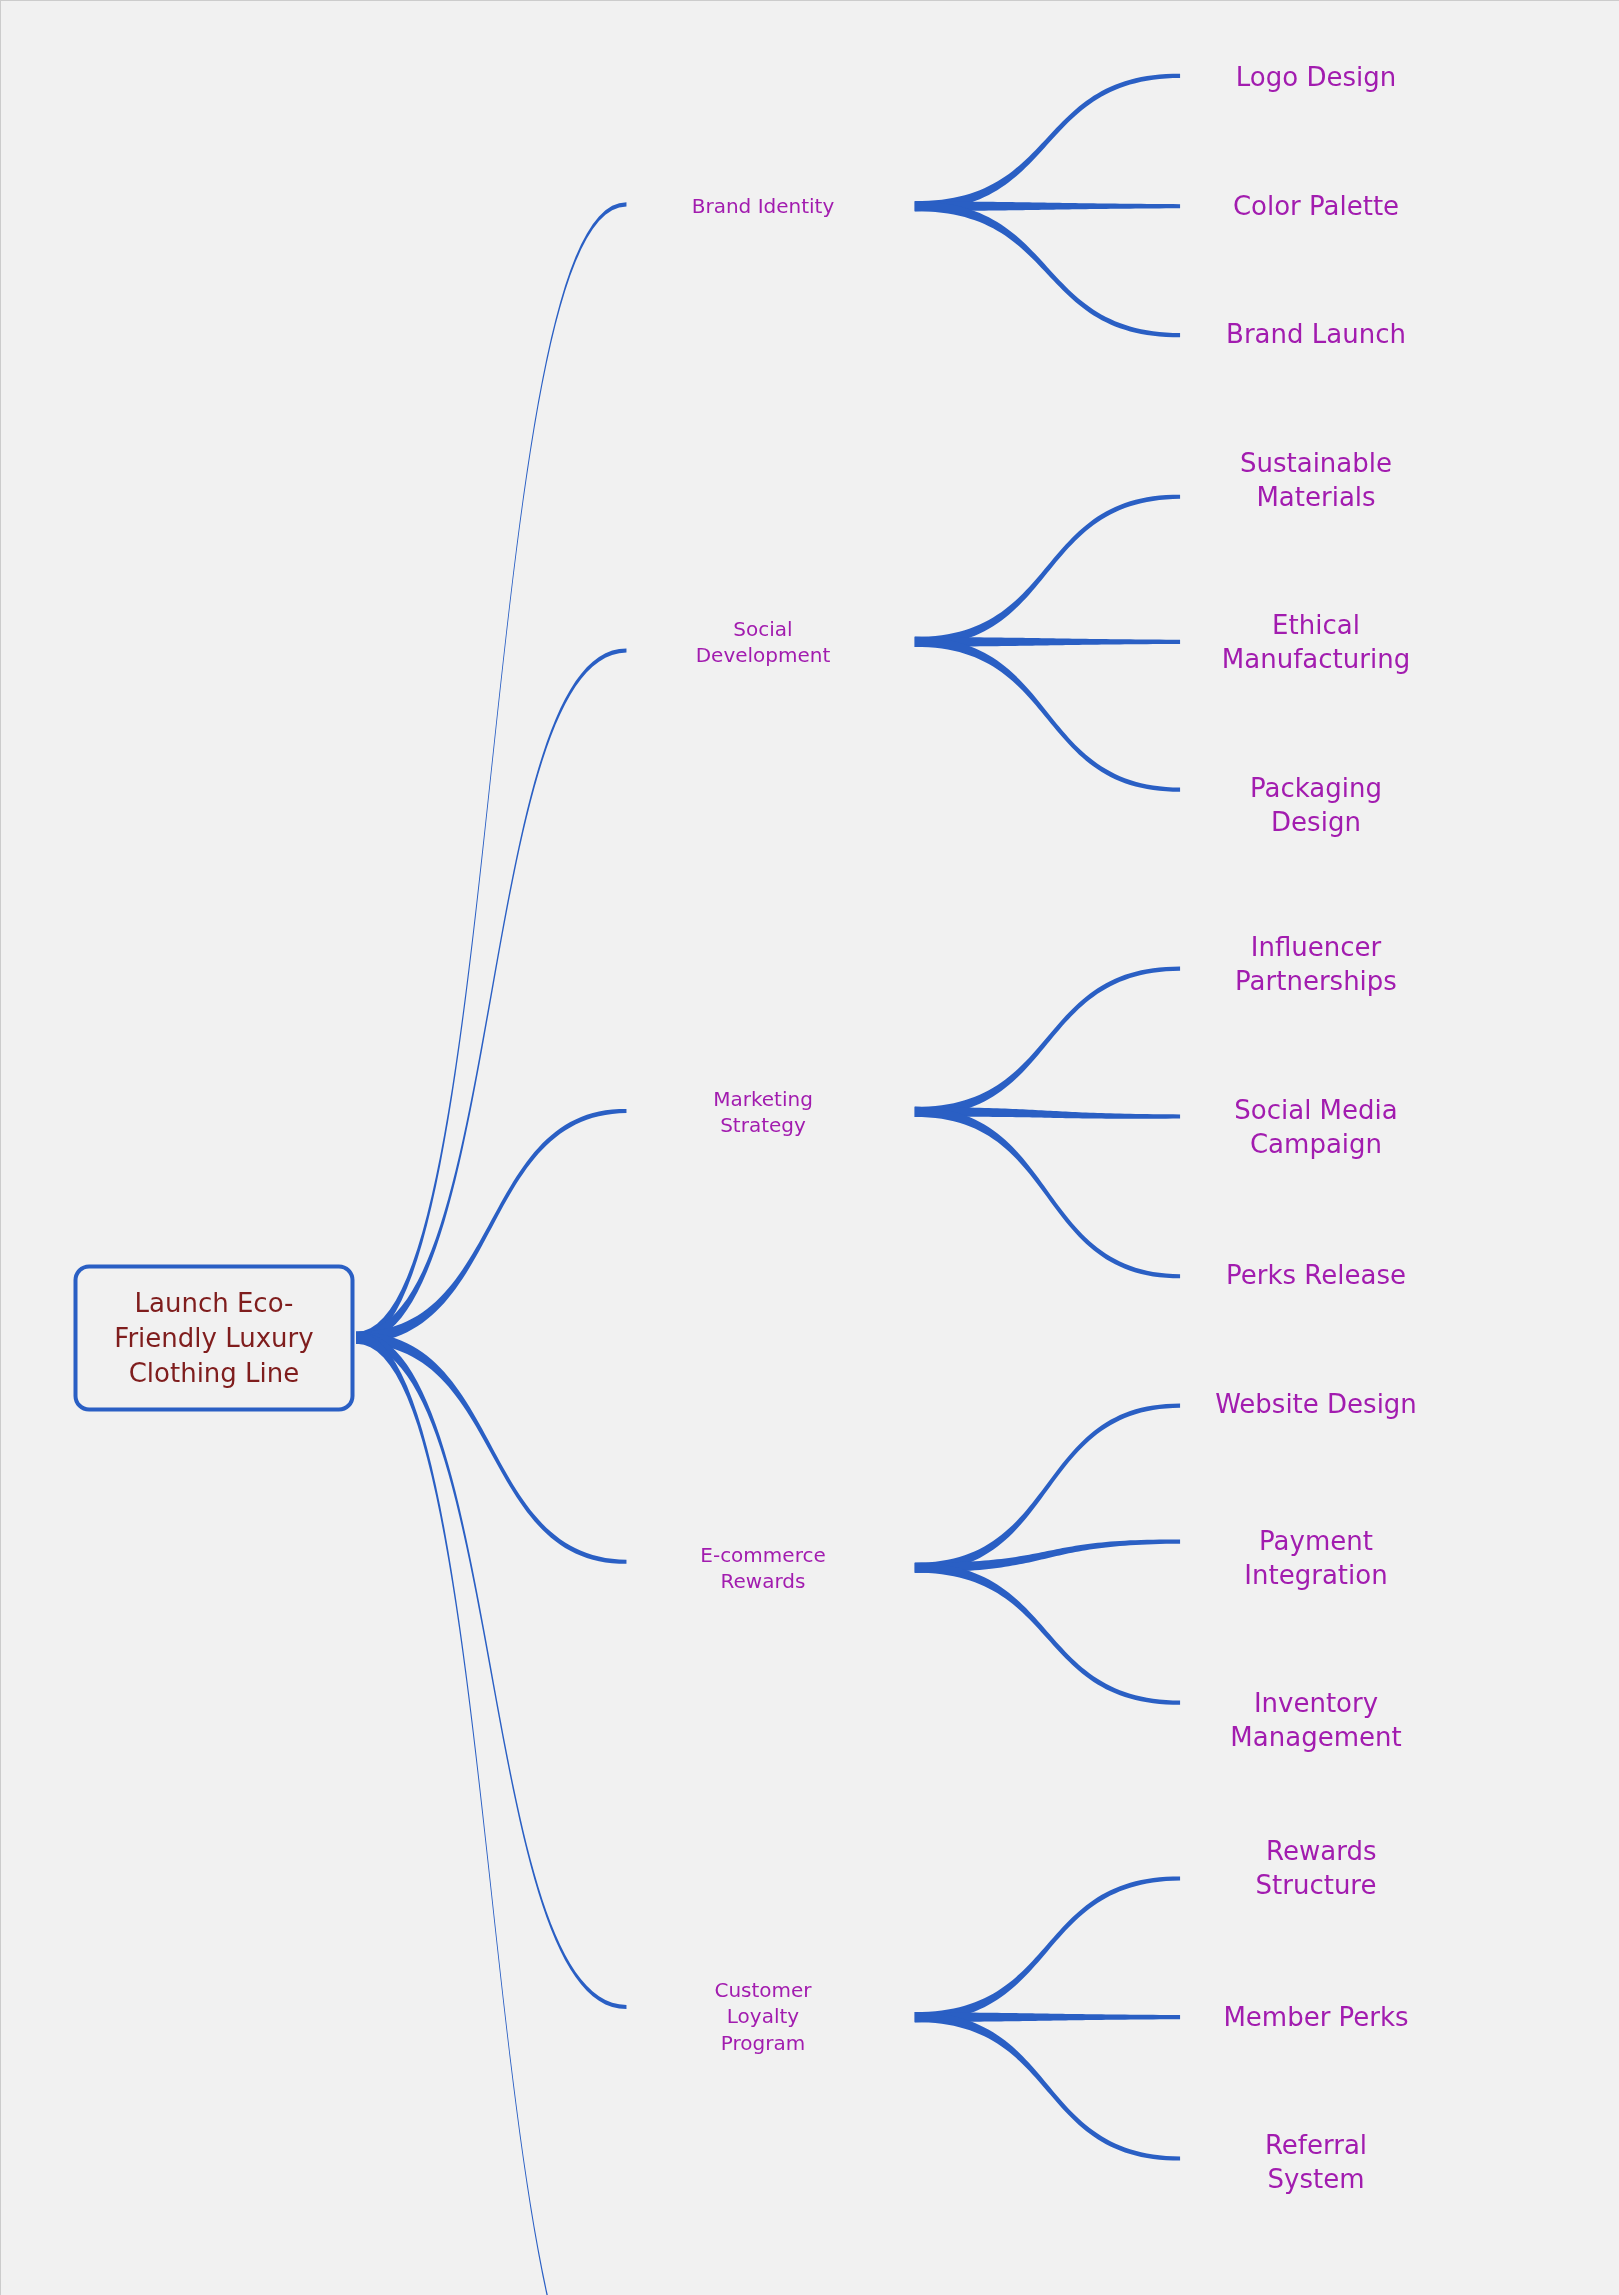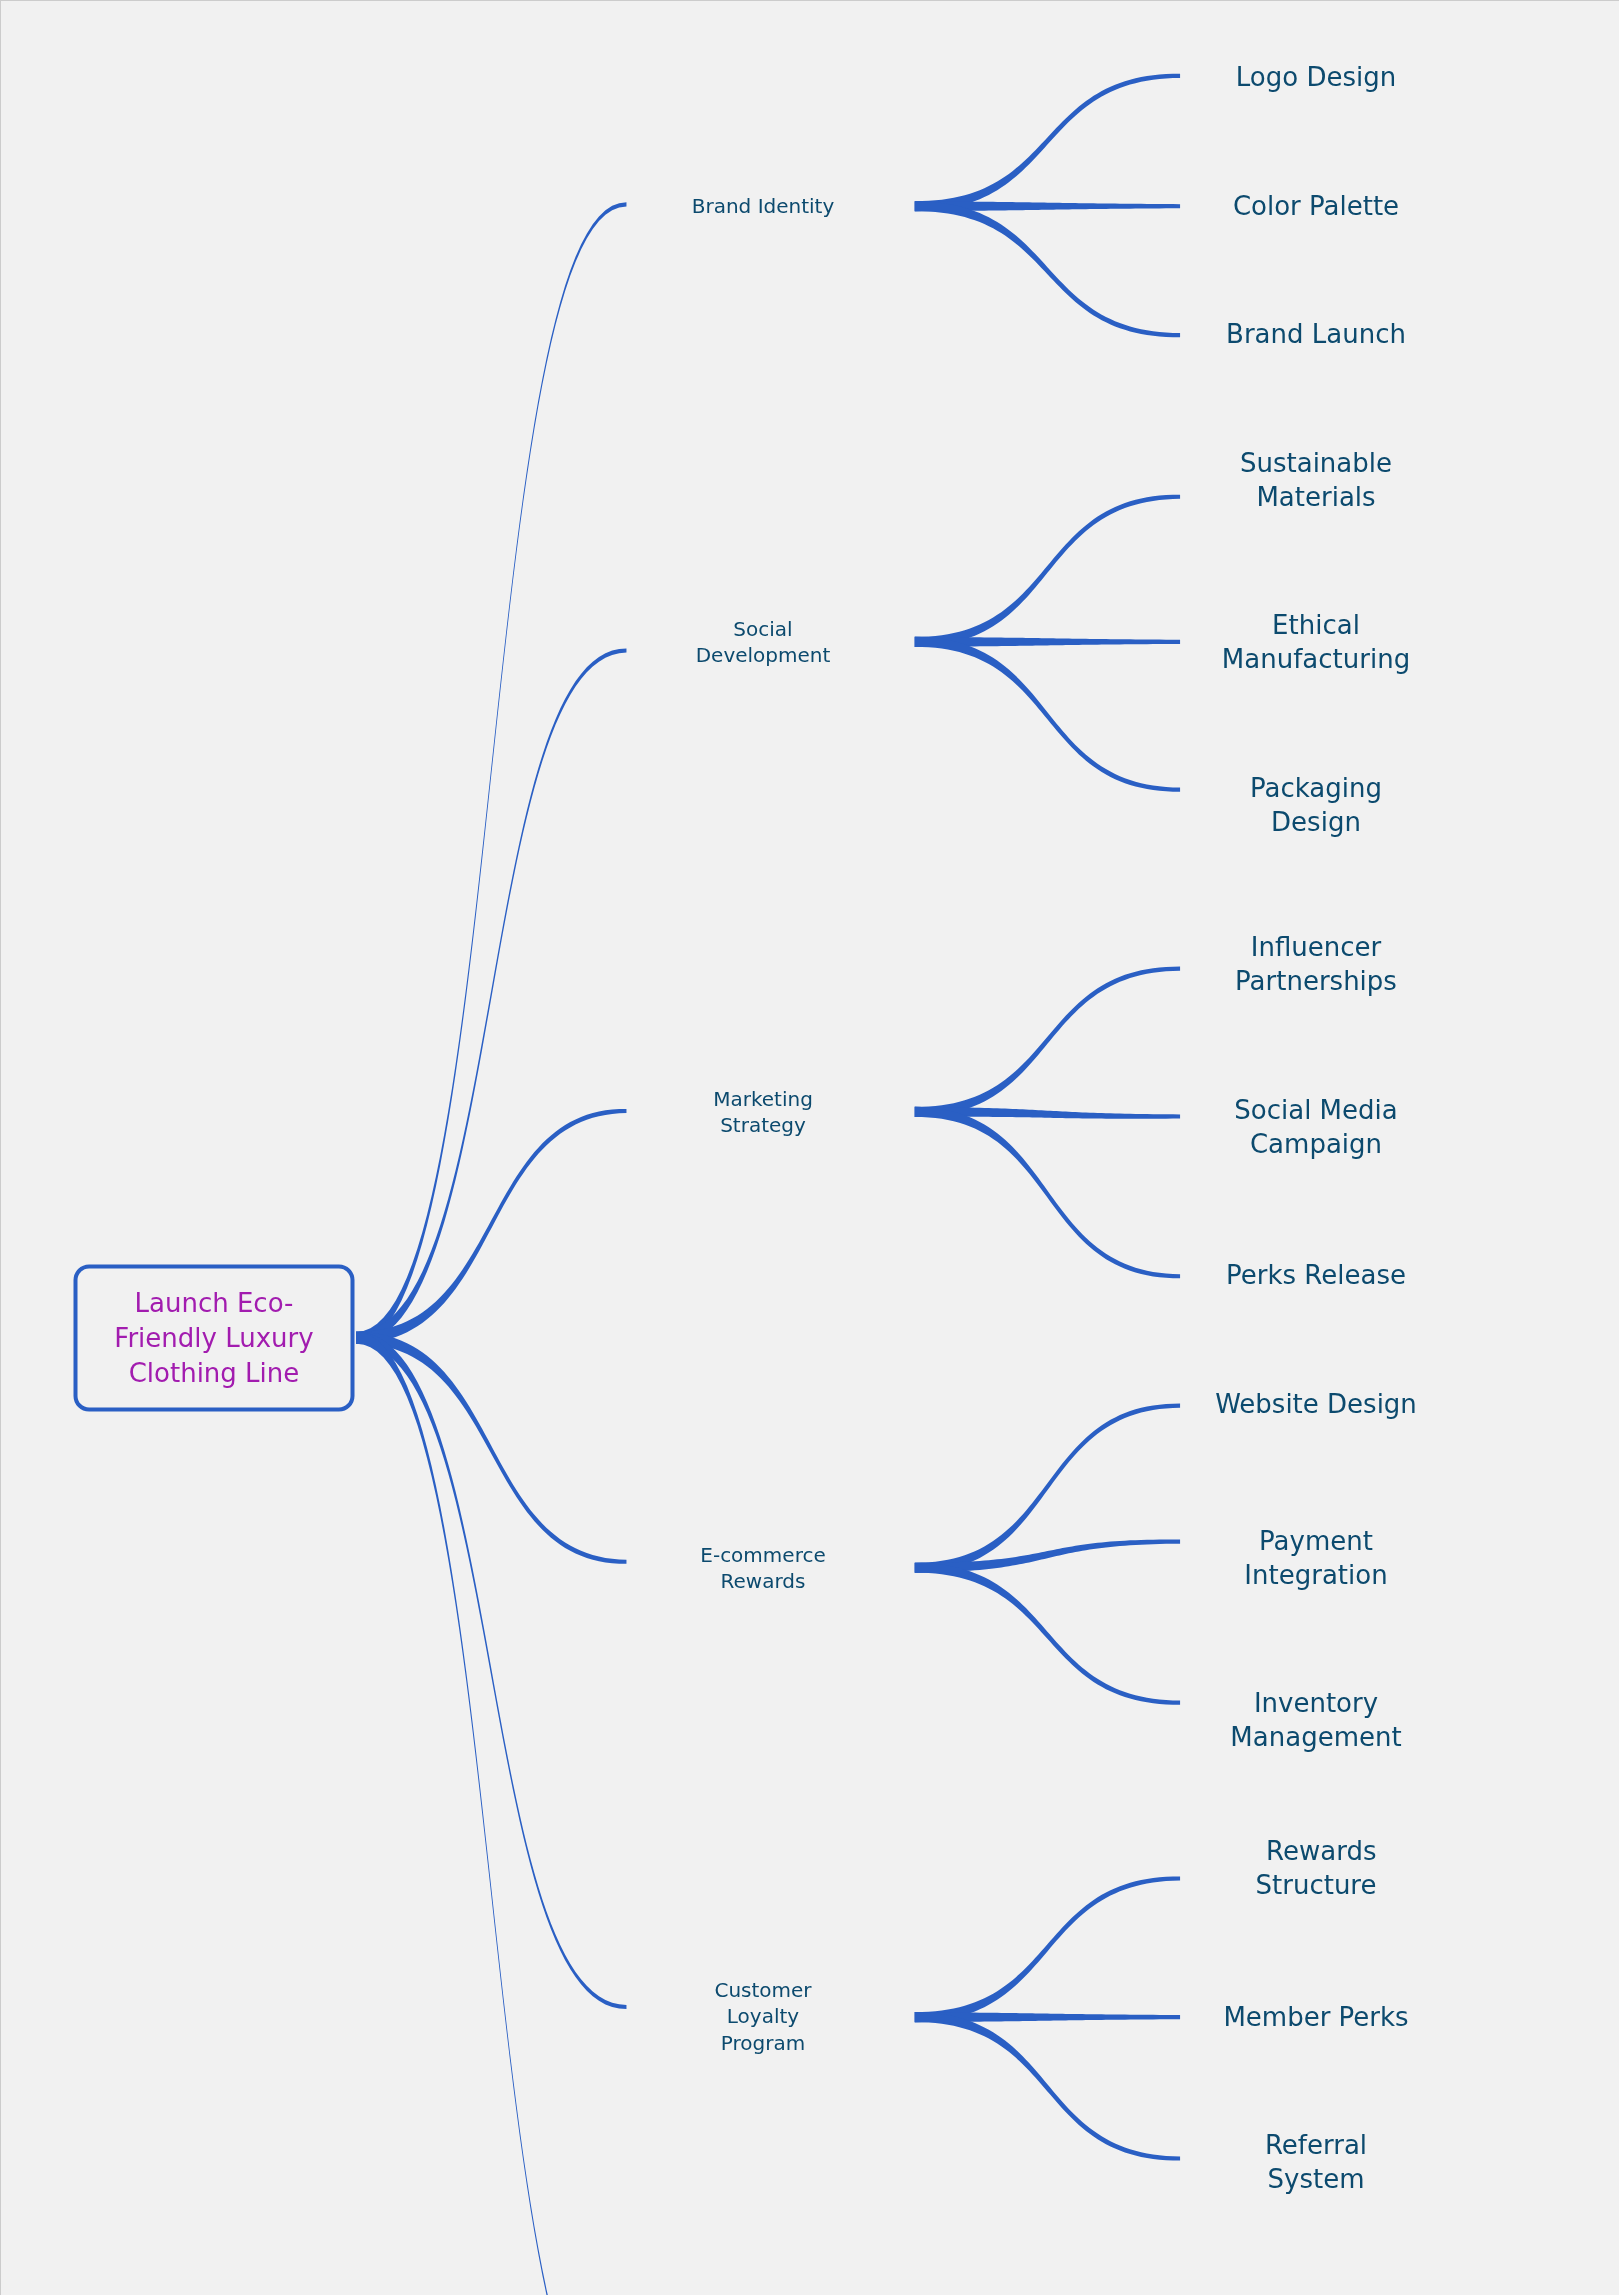--- a/index.html
+++ b/index.html
@@ -20,40 +20,40 @@
   #edges {
     position: absolute;
     top: 0;
     left: 0;
     width: 1620px;
     height: 2679px;
     pointer-events: none;
   }
   .node-text {
     position: absolute;
-    color: #0c4a6e;
+    color: #a21caf;
     text-align: center;
     line-height: 1.32;
     white-space: pre-line;
     transform: translate(-50%, -50%);
     font-weight: 400;
   }
   .root-node {
     position: absolute;
     box-sizing: border-box;
     background: #f1f1f1;
     border: 4.1px solid #2a5fc4;
     border-radius: 15.6px;
     display: flex;
     align-items: center;
     justify-content: center;
     transform: translate(-50%, -50%);
   }
   .root-label {
-    color: #a21caf;
+    color: #7f1d1d;
     text-align: center;
     line-height: 1.34;
     white-space: pre-line;
     font-size: 26px;
   }
   .branch-label { font-size: 20px; }
   .leaf-label   { font-size: 26px; }
 </style>
 </head>
 <body>

